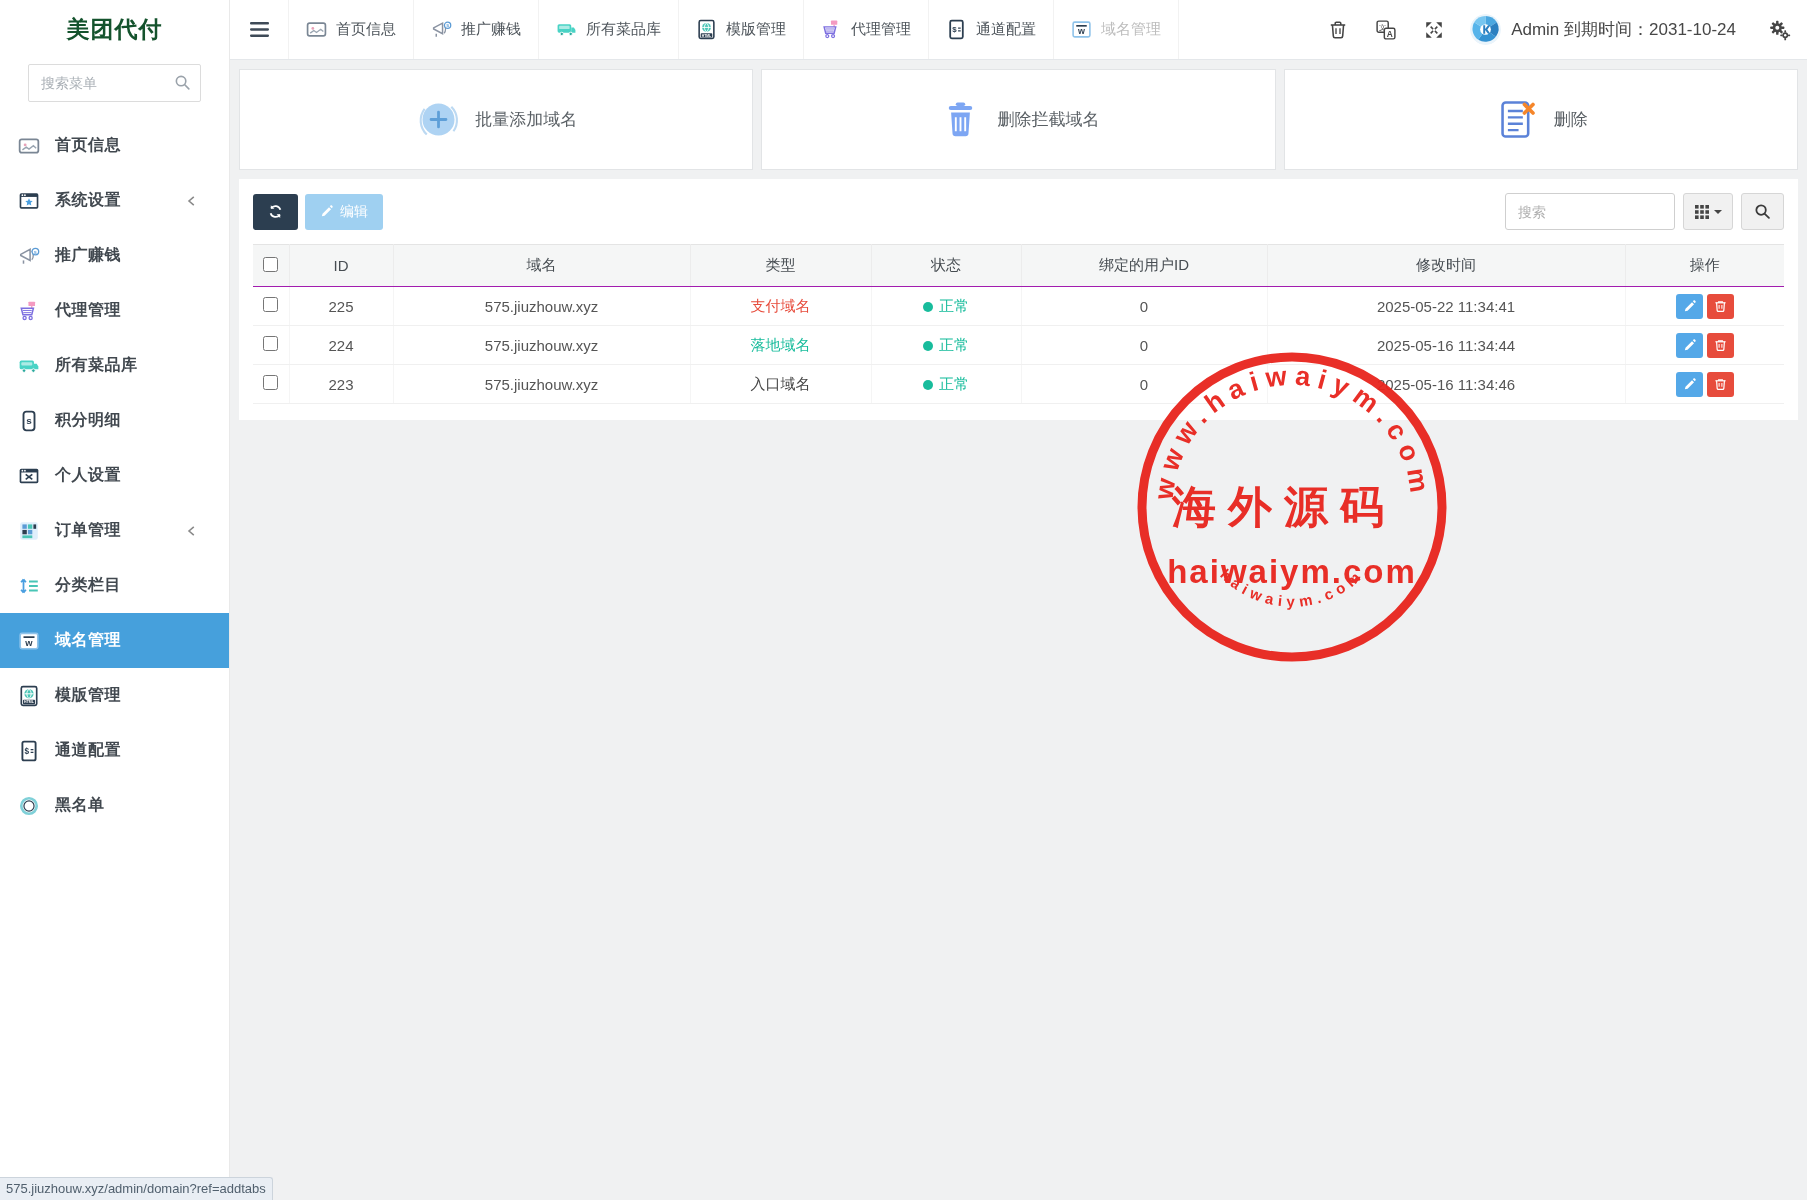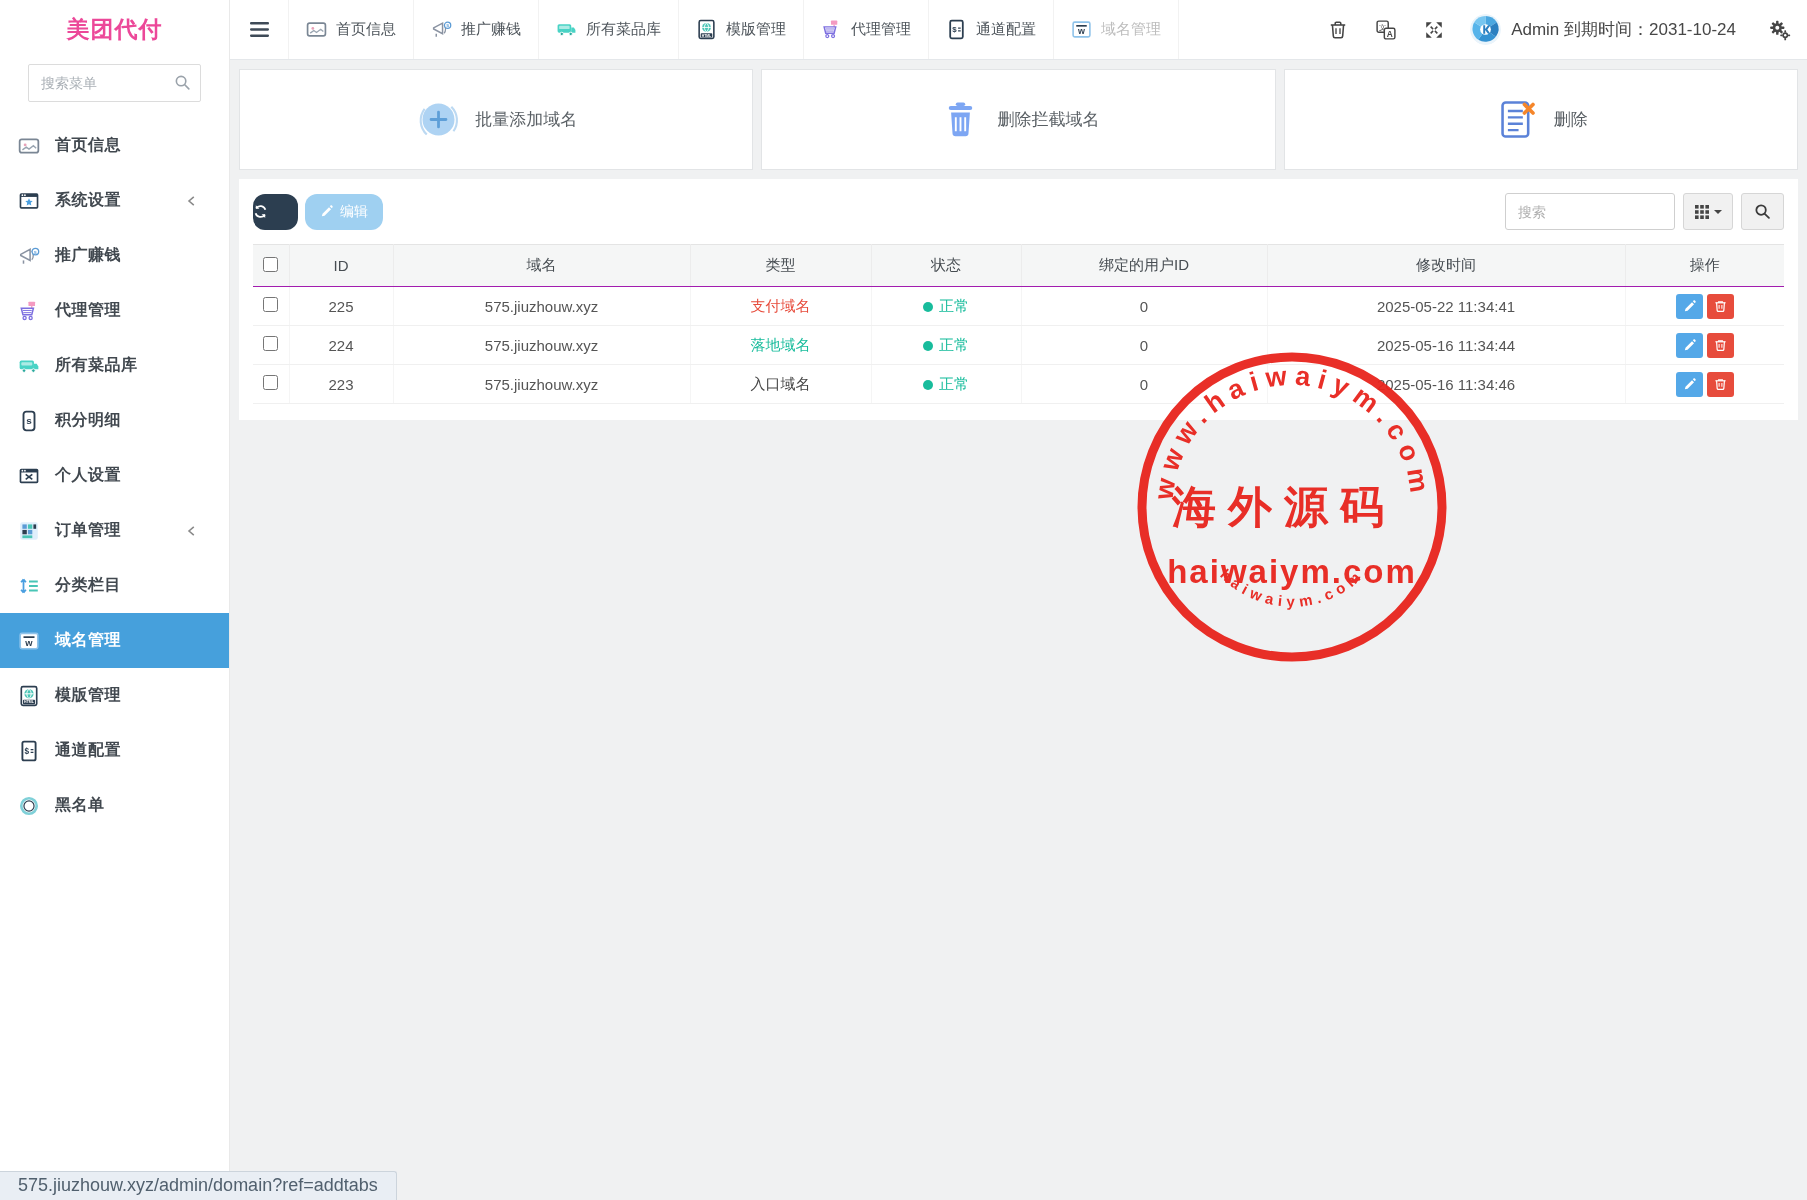--- a/index.html
+++ b/index.html
@@ -2,21 +2,21 @@
 <html><head>
 <meta charset="utf-8">
 <style>
   *{box-sizing:border-box;margin:0;padding:0}
   html,body{width:1807px;height:1200px;overflow:hidden}
   body{font-family:"Liberation Sans","DejaVu Sans",sans-serif;background:#f1f2f3}
   .app{position:relative;width:1807px;height:1200px;overflow:hidden;background:#f1f2f3}
 
   
   .sidebar{position:absolute;left:0;top:0;width:230px;height:100%;background:#fff;border-right:1px solid #e9e9e9;z-index:2}
-  .logo{height:58px;display:flex;align-items:center;justify-content:center;font-size:23px;font-weight:bold;color:#ec4899;letter-spacing:1px}
+  .logo{height:58px;display:flex;align-items:center;justify-content:center;font-size:23px;font-weight:bold;color:#14532d;letter-spacing:1px}
   .side-search{margin:6px 28px 16px;position:relative}
   .side-search input{width:100%;height:38px;border:1px solid #dcdcdc;border-radius:2px;padding:0 34px 0 12px;font-size:14px;color:#555;outline:none;background:#fff}
   .side-search input::placeholder{color:#aab0b6}
   .side-search .icn{position:absolute;right:10px;top:10px;width:17px;height:17px}
   .menu-item{height:55px;display:flex;align-items:center;padding:0 16px 0 18px;cursor:pointer;color:#41484f}
   .menu-item .icn{width:22px;height:22px;margin-right:15px;flex:none}
   .menu-label{font-size:16px;font-weight:600;letter-spacing:.5px}
   .menu-item .chev{margin-left:auto;width:12px;height:12px}
   .menu-item.active{background:#46a0dc;color:#fff}
   .menu-item.active .menu-label{color:#fff}
@@ -41,21 +41,21 @@
 
   
   .content{position:absolute;left:230px;right:0;top:60px;bottom:0;padding:9px;background:#f0f1f2}
   .cards{display:flex;gap:8px}
   .card{flex:1;height:101px;background:#fff;border:1px solid #e2e4e6;display:flex;align-items:center;justify-content:center;gap:13px;cursor:pointer}
   .card .icn{width:47px;height:47px}
   .card-label{font-size:17px;color:#595f64}
 
   .panel{margin-top:9px;background:#fff;padding:14px 14px 16px}
   .toolbar{display:flex;align-items:center;margin-bottom:14px}
-  .btn{display:inline-flex;align-items:center;justify-content:flex-start;border-radius:12px;cursor:pointer;border:none}
+  .btn{display:inline-flex;align-items:center;justify-content:center;border-radius:3px;cursor:pointer;border:none}
   .btn-refresh{width:45px;height:36px;background:#2c3e50}
   .btn-refresh .icn{width:15px;height:15px}
   .btn-edit{height:36px;padding:0 15px;background:#9fd0f1;color:#fff;font-size:14px;margin-left:7px;gap:7px;cursor:default}
   .btn-edit .icn{width:13px;height:13px}
   .toolbar-right{margin-left:auto;display:flex;align-items:center}
   .search-box input{width:170px;height:37px;border:1px solid #cfcfcf;border-radius:3px;padding:0 12px;font-size:14px;color:#555;outline:none}
   .search-box input::placeholder{color:#b0b0b0}
   .btn-grid,.btn-find{height:37px;background:#f1f1f1;border:1px solid #d6d6d6;border-radius:3px;margin-left:8px;display:inline-flex;align-items:center;justify-content:center;cursor:pointer}
   .btn-grid{width:50px;gap:5px}
   .btn-grid .icn{width:14px;height:14px}
@@ -78,21 +78,21 @@
 
   
   .stamp{position:absolute;left:901px;top:286px;width:322px;height:322px;opacity:.95;pointer-events:none;z-index:5}
   .stamp text,.stamp textPath{fill:#e8241d}
   .stamp .arc-top{font-size:27px;font-weight:bold;letter-spacing:7px}
   .stamp .cn{font-size:44px;font-weight:bold;letter-spacing:12px;font-family:"Liberation Serif","DejaVu Serif",serif}
   .stamp .en{font-size:33px;font-weight:bold;letter-spacing:2px}
   .stamp .arc-bottom{font-size:15px;font-weight:bold;letter-spacing:5px}
 
   
-  .statusbar{position:absolute;left:0;bottom:0;background:#e9eef4;border:1px solid #ccd4dc;border-left:none;border-bottom:none;border-radius:0 3px 0 0;padding:3px 18px 4px;font-size:18px;color:#51606e;z-index:6}
+  .statusbar{position:absolute;left:0;bottom:0;background:#e9eef4;border:1px solid #ccd4dc;border-left:none;border-bottom:none;border-radius:0 3px 0 0;padding:3px 6px 4px;font-size:13px;color:#51606e;z-index:6}
 </style>
 </head>
 <body>
 
 <div class="app">
 
   <div class="sidebar">
     <div class="logo">美团代付</div>
     <div class="side-search">
       <input type="text" placeholder="搜索菜单" style="">

